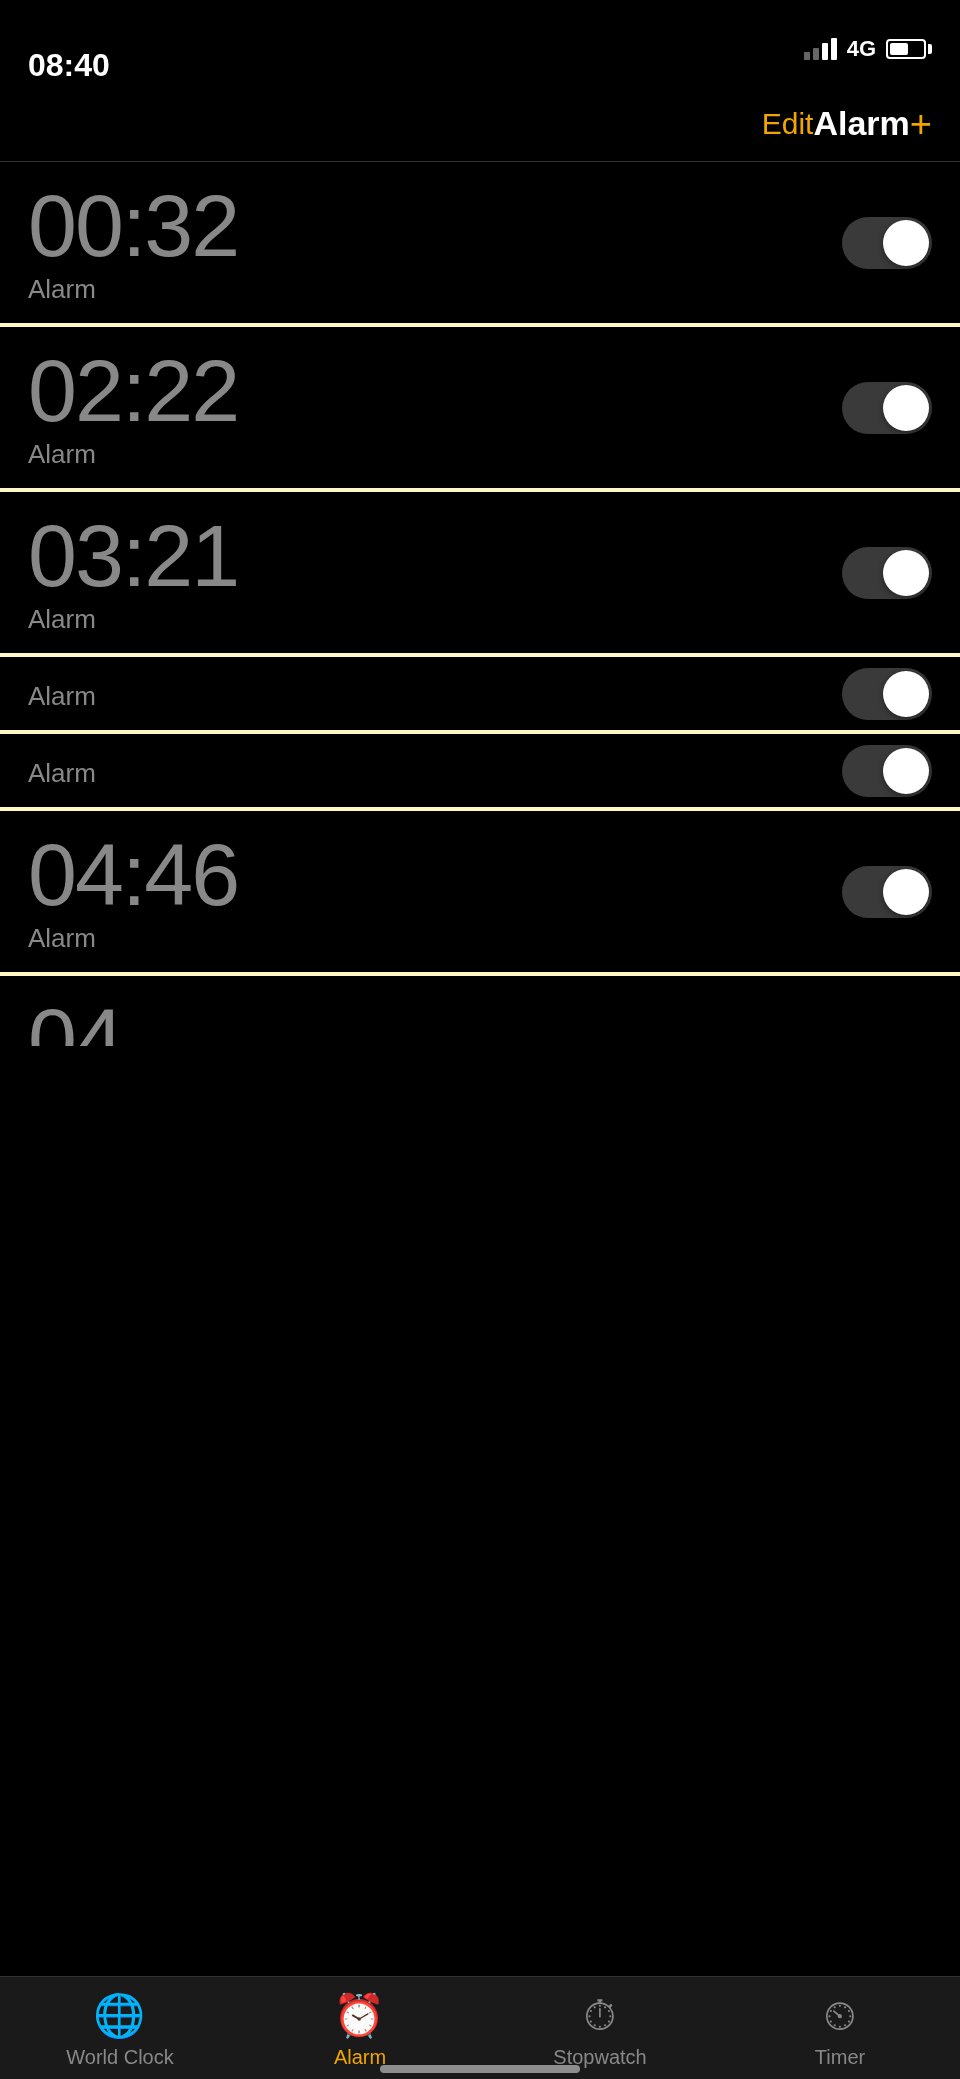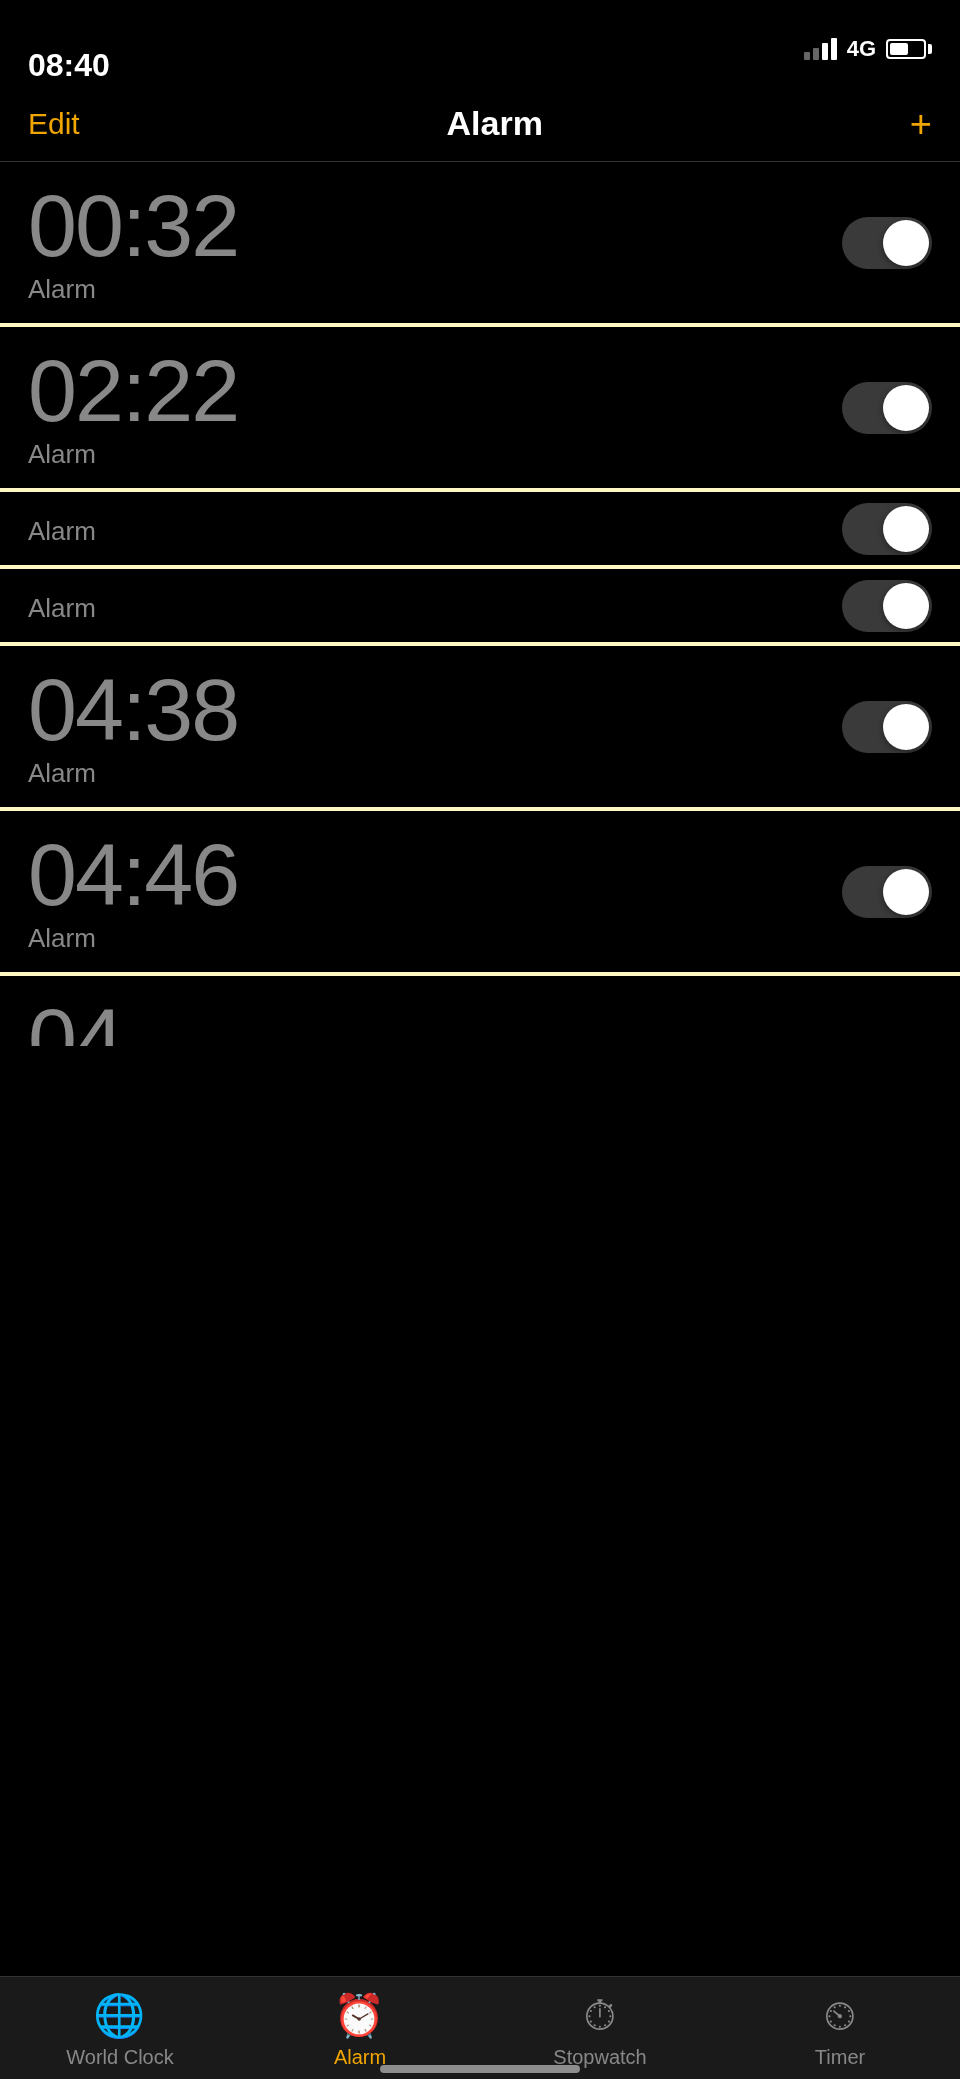--- a/index.html
+++ b/index.html
@@ -74,21 +74,21 @@
     .battery-cap {
       width: 4px;
       height: 10px;
       background: #fff;
       border-radius: 0 2px 2px 0;
     }
 
     
     .nav-bar {
       display: flex;
-      justify-content: space-between;
+      justify-content: flex-end;
       align-items: center;
       padding: 10px 28px 18px;
       background: #000;
     }
     .nav-edit {
       font-size: 30px;
       color: #f0a500;
       font-weight: 400;
     }
     .nav-title {
@@ -266,39 +266,39 @@
     <div class="alarm-time">02:22</div>
     <div class="alarm-label">Alarm</div>
     <div class="toggle-container">
       <div class="toggle">
         <div class="toggle-knob"></div>
       </div>
     </div>
   </div>
 
   <div class="alarm-item">
-    <div class="alarm-label">Alarm</div>
-    <div class="toggle-container">
-      <div class="toggle">
-        <div class="toggle-knob"></div>
-      </div>
-    </div>
-  </div>
-
-  <div class="alarm-item">
-    <div class="alarm-label">Alarm</div>
-    <div class="toggle-container">
-      <div class="toggle">
-        <div class="toggle-knob"></div>
-      </div>
-    </div>
-  </div>
-
-  <div class="alarm-item">
-    <div class="alarm-time">04:38</div>
+    <div class="alarm-time">03:21</div>
+    <div class="alarm-label">Alarm</div>
+    <div class="toggle-container">
+      <div class="toggle">
+        <div class="toggle-knob"></div>
+      </div>
+    </div>
+  </div>
+
+  <div class="alarm-item">
+    <div class="alarm-label">Alarm</div>
+    <div class="toggle-container">
+      <div class="toggle">
+        <div class="toggle-knob"></div>
+      </div>
+    </div>
+  </div>
+
+  <div class="alarm-item">
     <div class="alarm-label">Alarm</div>
     <div class="toggle-container">
       <div class="toggle">
         <div class="toggle-knob"></div>
       </div>
     </div>
   </div>
 
   <div class="alarm-item">
     <div class="alarm-time">04:46</div>

